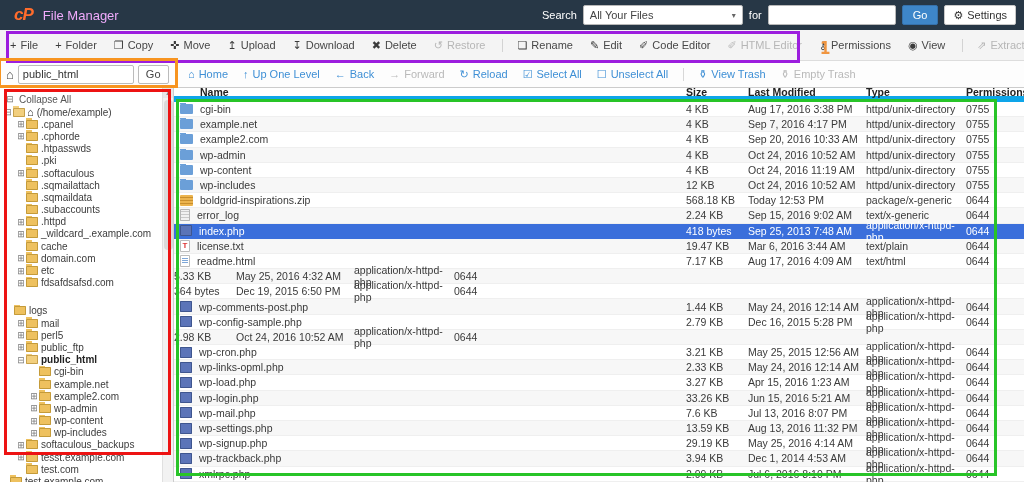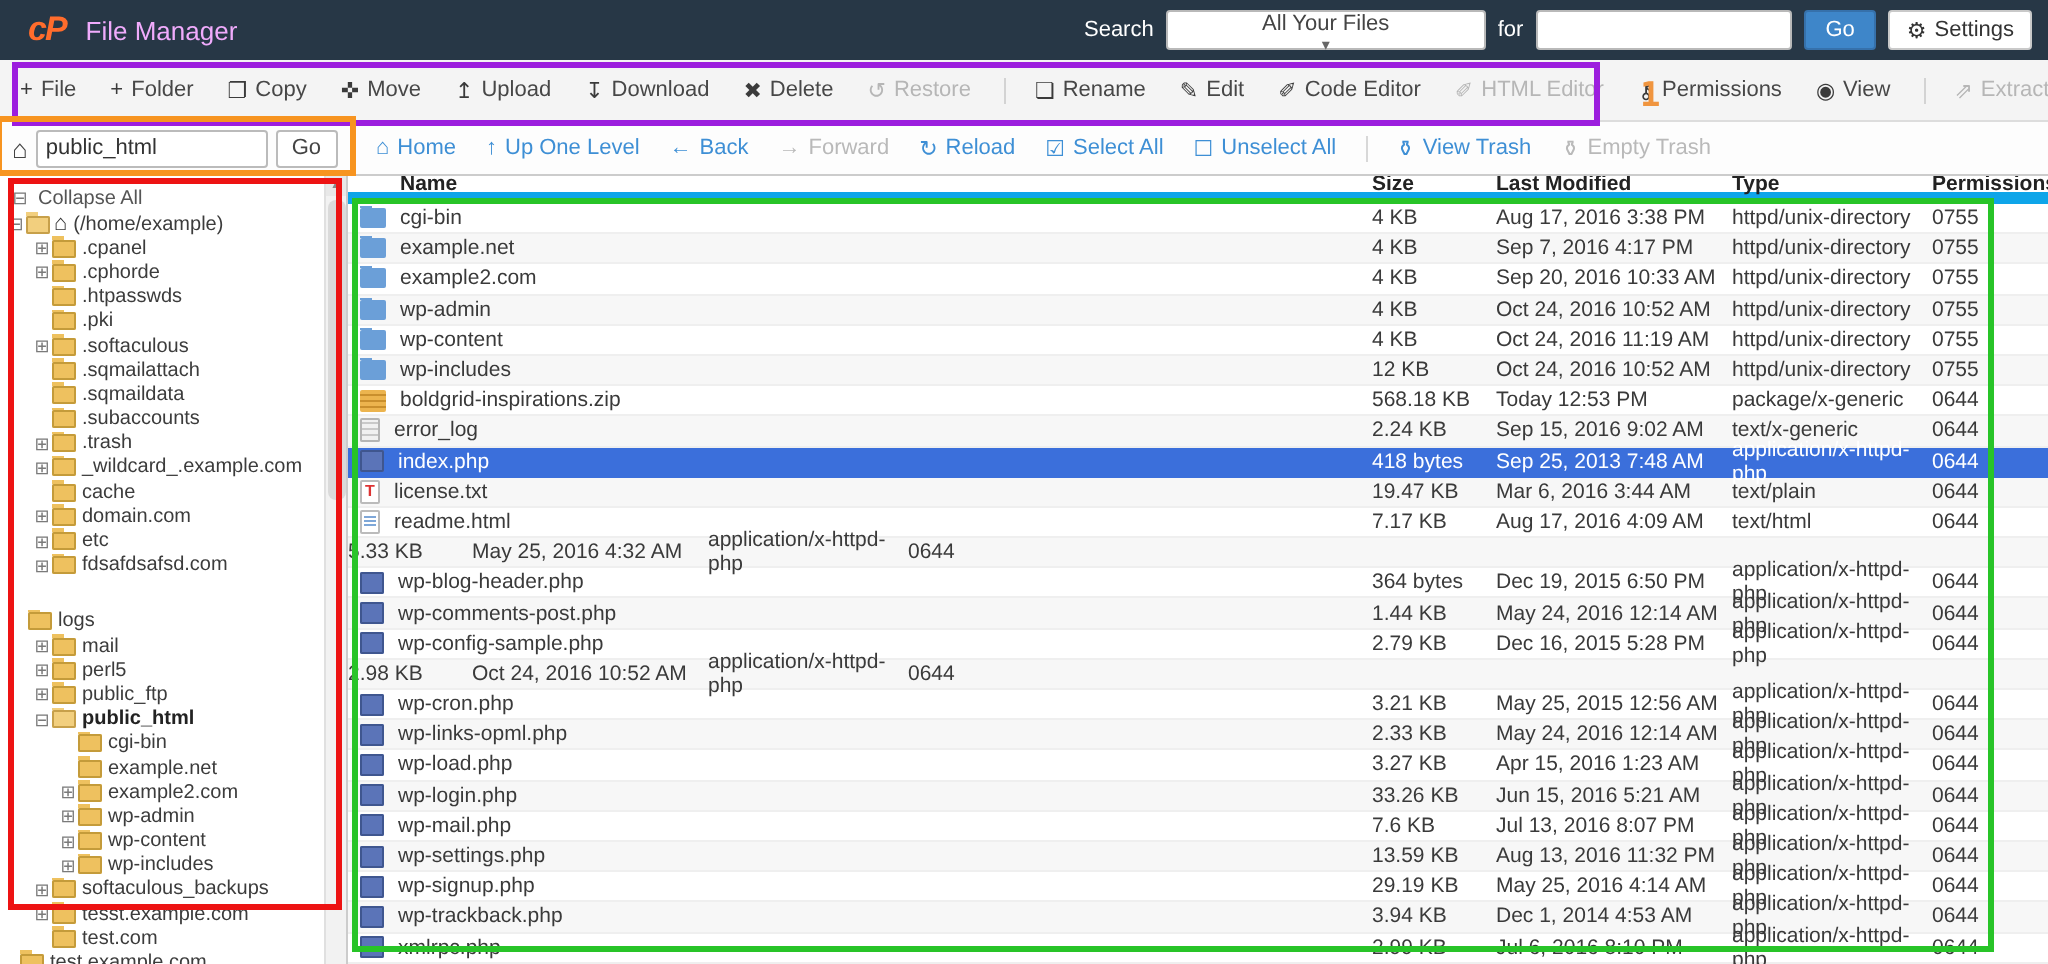--- a/index.html
+++ b/index.html
@@ -5,21 +5,21 @@
   * { box-sizing: border-box; margin: 0; padding: 0; }
   html,body { width:1024px; height:482px; overflow:hidden; }
   body { font-family:"Liberation Sans", sans-serif; font-size:11px; color:#333; background:#fff; position:relative; }
 
   
   .tophdr { height:30px; background:#273746; display:flex; align-items:center; padding:0 8px; color:#fff; }
   .logo { font-weight:bold; font-style:italic; font-size:17px; color:#ff6c2c; margin:0 10px 0 6px; letter-spacing:-1px; }
   .apptitle { font-size:13px; color:#f0abfc; }
   .hdr-right { margin-left:auto; display:flex; align-items:center; gap:6px; }
   .hdr-label { font-size:11px; color:#fff; }
-  .scope-select { background:#fff; color:#444; border:1px solid #b9b9b9; border-radius:2px; height:20px; width:160px; display:flex; align-items:center; padding:0 6px; justify-content:space-between; font-size:11px;flex-direction:column; }
+  .scope-select { background:#fff; color:#444; border:1px solid #b9b9b9; border-radius:2px; height:20px; width:160px; display:flex; align-items:center; padding:0 6px; justify-content:space-between; font-size:11px; }
   .scope-caret { font-size:8px; color:#666; }
   .search-input { width:128px; height:20px; border:1px solid #b9b9b9; border-radius:2px; background:#fff; padding:0 4px; font-size:11px; }
   .btn-go-blue { background:#3e86c9; color:#fff; border:1px solid #3671ab; border-radius:2px; height:20px; padding:0 10px; font-size:11px; display:flex; align-items:center; }
   .btn-settings { background:#fff; color:#333; border:1px solid #c9c9c9; border-radius:2px; height:20px; padding:0 8px; font-size:11px; display:flex; align-items:center; gap:4px; }
 
   
   .toolbar1 { height:31px; background:#f4f4f4; border-bottom:1px solid #ddd; display:flex; align-items:center; padding:0 10px; gap:17px; }
   .tb1-item { display:flex; align-items:center; gap:4px; color:#474747; font-size:11px; white-space:nowrap; cursor:default; }
   .tb1-item .glyph { font-size:11px; color:#3b3b3b; }
   .tb1-item.disabled, .tb1-item.disabled .glyph { color:#b6b6b6; }
@@ -279,21 +279,21 @@
         <div class="tree-item" style="padding-left: 16px;">
     <span class="exp"></span>
     <span class="fi fi-folder-sb"></span>
 
     <span class="lbl">.subaccounts</span>
   </div>
         <div class="tree-item" style="padding-left: 16px;">
     <span class="exp">⊞</span>
     <span class="fi fi-folder-sb"></span>
 
-    <span class="lbl">.trash</span>
+    <span class="lbl">.httpd</span>
   </div>
         <div class="tree-item" style="padding-left: 16px;">
     <span class="exp">⊞</span>
     <span class="fi fi-folder-sb"></span>
 
     <span class="lbl">_wildcard_.example.com</span>
   </div>
         <div class="tree-item" style="padding-left: 16px;">
     <span class="exp"></span>
     <span class="fi fi-folder-sb"></span>
@@ -539,24 +539,20 @@
     <div class="c-type">text/html</div>
     <div class="c-perm">0644</div>
   </div>
         <div class="frow">
     <div class="c-size">5.33 KB</div>
     <div class="c-mod">May 25, 2016 4:32 AM</div>
     <div class="c-type">application/x-httpd-php</div>
     <div class="c-perm">0644</div>
   </div>
         <div class="frow">
-    <div class="c-name">
-      <span class="fi fi-php"></span>
-      <span>wp-blog-header.php</span>
-    </div>
     <div class="c-size">364 bytes</div>
     <div class="c-mod">Dec 19, 2015 6:50 PM</div>
     <div class="c-type">application/x-httpd-php</div>
     <div class="c-perm">0644</div>
   </div>
         <div class="frow">
     <div class="c-name">
       <span class="fi fi-php"></span>
       <span>wp-comments-post.php</span>
     </div>

